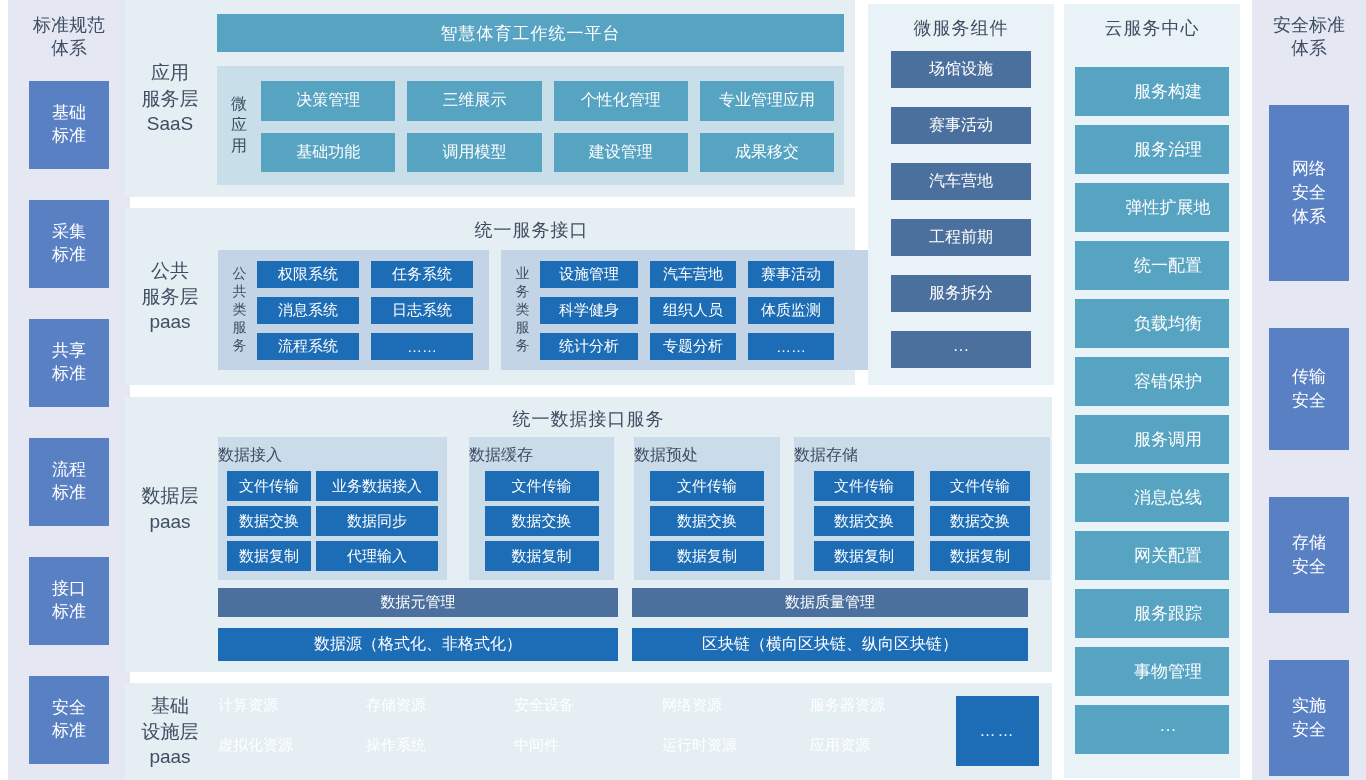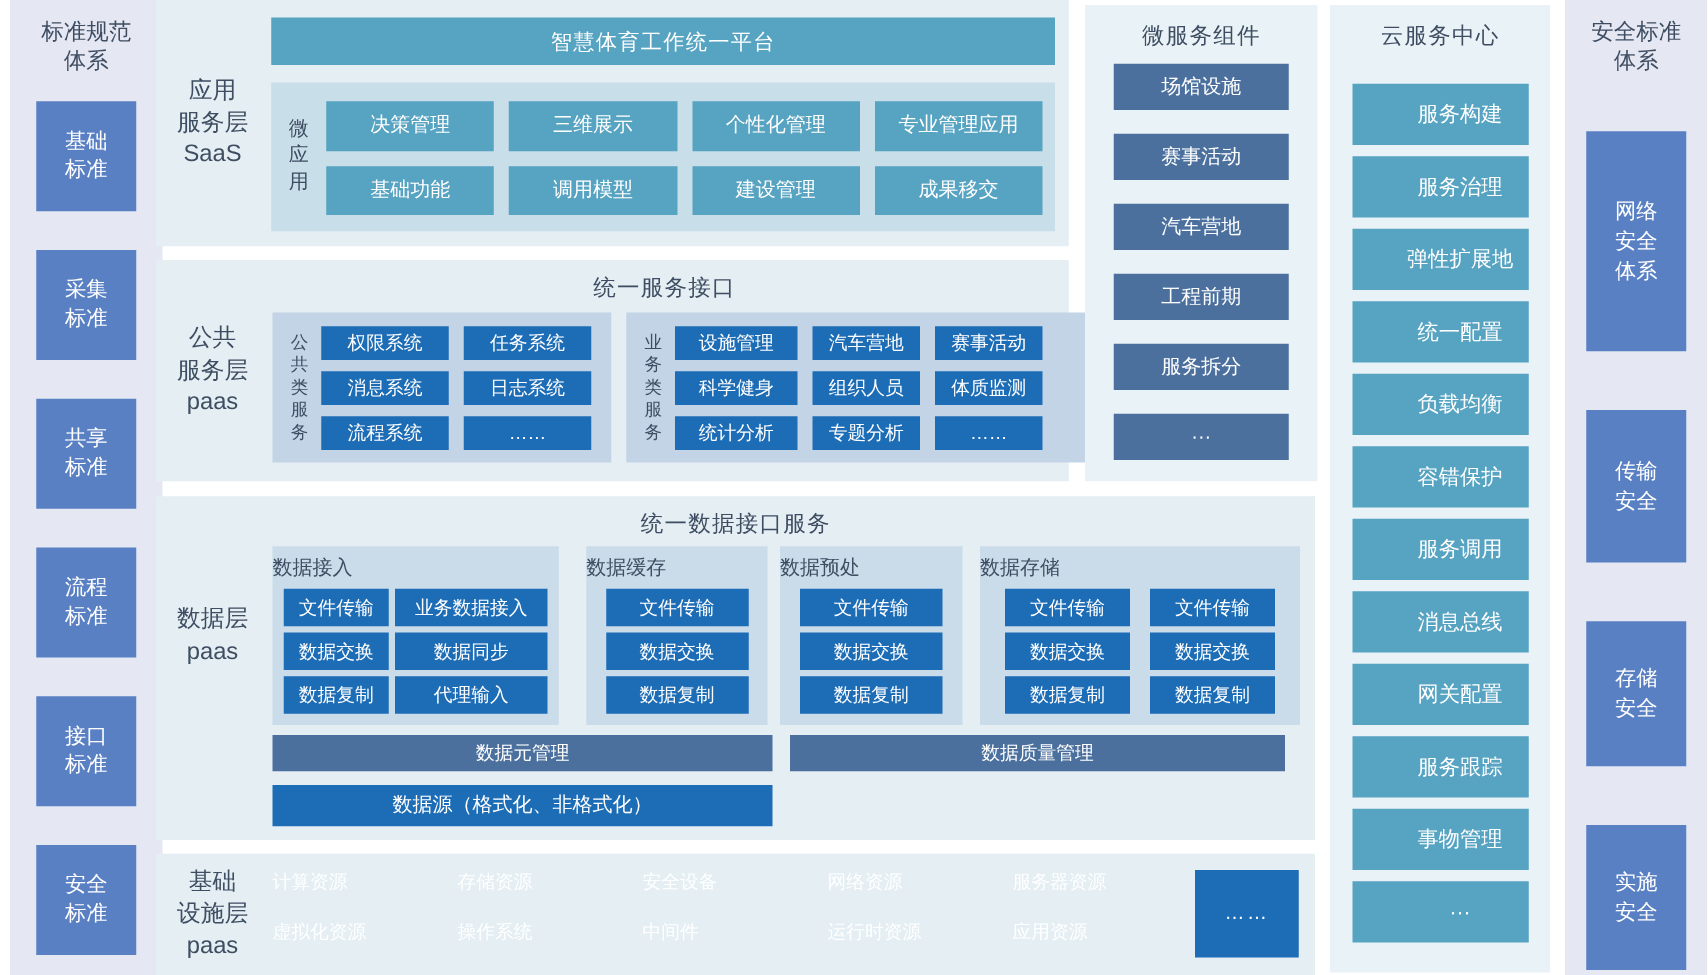--- a/index.html
+++ b/index.html
@@ -43,21 +43,21 @@
   .grid3{grid-template-columns:98px 86px 86px;}
   .grid2>div,.grid3>div,.blue{background:var(--strong-blue,#1c6cb6);color:#fff;font-size:15px;display:flex;align-items:center;justify-content:center;}
 
   
   .data{left:125px;top:397px;width:927px;height:275px;}
   .data .sec-header{left:0;width:927px;}
   .data .layer-label{top:40px;bottom:auto;height:143px;}
   .data-panels{position:absolute;left:93px;top:40px;height:143px;display:flex;}
   .dgroup{background:var(--data-panel-bg,#cadbe9);height:143px;box-sizing:border-box;padding-top:5px;}
   .dg1{width:229px;margin-right:22px;}
-  .dg2{width:145px;margin-right:10px;}
+  .dg2{width:145px;margin-right:20px;}
   .dg3{width:146px;margin-right:14px;}
   .dg4{width:256px;}
   .dgroup-title{text-align:left;font-size:16px;height:25px;line-height:25px;color:var(--dark-text,#3e4d62);}
   .dgroup-grid{display:grid;justify-content:center;row-gap:5px;grid-auto-rows:30px;margin-top:4px;}
   .dg1 .dgroup-grid{grid-template-columns:84px 122px;column-gap:5px;}
   .dg2 .dgroup-grid,.dg3 .dgroup-grid{grid-template-columns:114px;}
   .dg4 .dgroup-grid{grid-template-columns:100px 100px;column-gap:16px;}
   .dgroup-grid>div{background:var(--strong-blue,#1c6cb6);color:#fff;font-size:15px;display:flex;align-items:center;justify-content:center;}
   .bars-row{position:absolute;left:93px;right:24px;display:flex;}
   .row-meta{top:191px;height:29px;}
@@ -75,21 +75,21 @@
 
   
   .micro-col{left:868px;top:4px;width:186px;height:381px;}
   .col-head{padding-top:12px;text-align:center;font-size:18px;letter-spacing:1px;color:var(--dark-text,#3e4d62);}
   .micro-col .vlist{display:flex;flex-direction:column;align-items:center;gap:19px;margin-top:11px;}
   .micro-col .vlist>div{width:140px;height:37px;background:var(--slate-blue,#4b709e);font-size:16px;}
 
   
   .cloud-col{left:1064px;top:4px;width:176px;height:774px;}
   .cloud-col .vlist{display:flex;flex-direction:column;align-items:center;gap:9px;margin-top:27px;}
-  .cloud-col .vlist>div{width:141px;height:49px;background:var(--teal,#56a3c2);font-size:17px;padding-left:32px;}
+  .cloud-col .vlist>div{width:154px;height:49px;background:var(--teal,#56a3c2);font-size:17px;padding-left:32px;}
 
   
   .sidebar-right{left:1252px;top:0;width:114px;height:780px;}
   .sidebar-right .vlist{display:flex;flex-direction:column;align-items:center;gap:15px;margin-top:12px;}
   .sidebar-right .vlist>div{width:80px;background:var(--periwinkle,#5a80c4);font-size:17px;line-height:1.4;height:116px;margin-top:32px;}
   .sidebar-right .vlist>div:nth-child(1){height:176px;}
   .sidebar-right .vlist>div:nth-child(2){height:122px;}
 </style>
 </head>
 <body>
@@ -214,20 +214,21 @@
             <div>数据复制</div>
           </div>
       </div>
     </div>
     <div class="bars-row row-meta">
       <div class="bar1 box slate">数据元管理</div>
       <div class="bar2 box slate">数据质量管理</div>
     </div>
     <div class="bars-row row-src">
       <div class="bar1 box bigblue">数据源（格式化、非格式化）</div>
+      <div class="bar2 box bigblue">区块链（横向区块链、纵向区块链）</div>
     </div>
   </section>
 
   <section class="panel cyan infra">
     <div class="layer-label pre">基础
 设施层
 paas</div>
     <div class="infra-grid">
       <div style="display:contents"><div>计算资源</div><div>存储资源</div><div>安全设备</div><div>网络资源</div><div>服务器资源</div></div>
       <div style="display:contents"><div>虚拟化资源</div><div>操作系统</div><div>中间件</div><div>运行时资源</div><div>应用资源</div></div>

